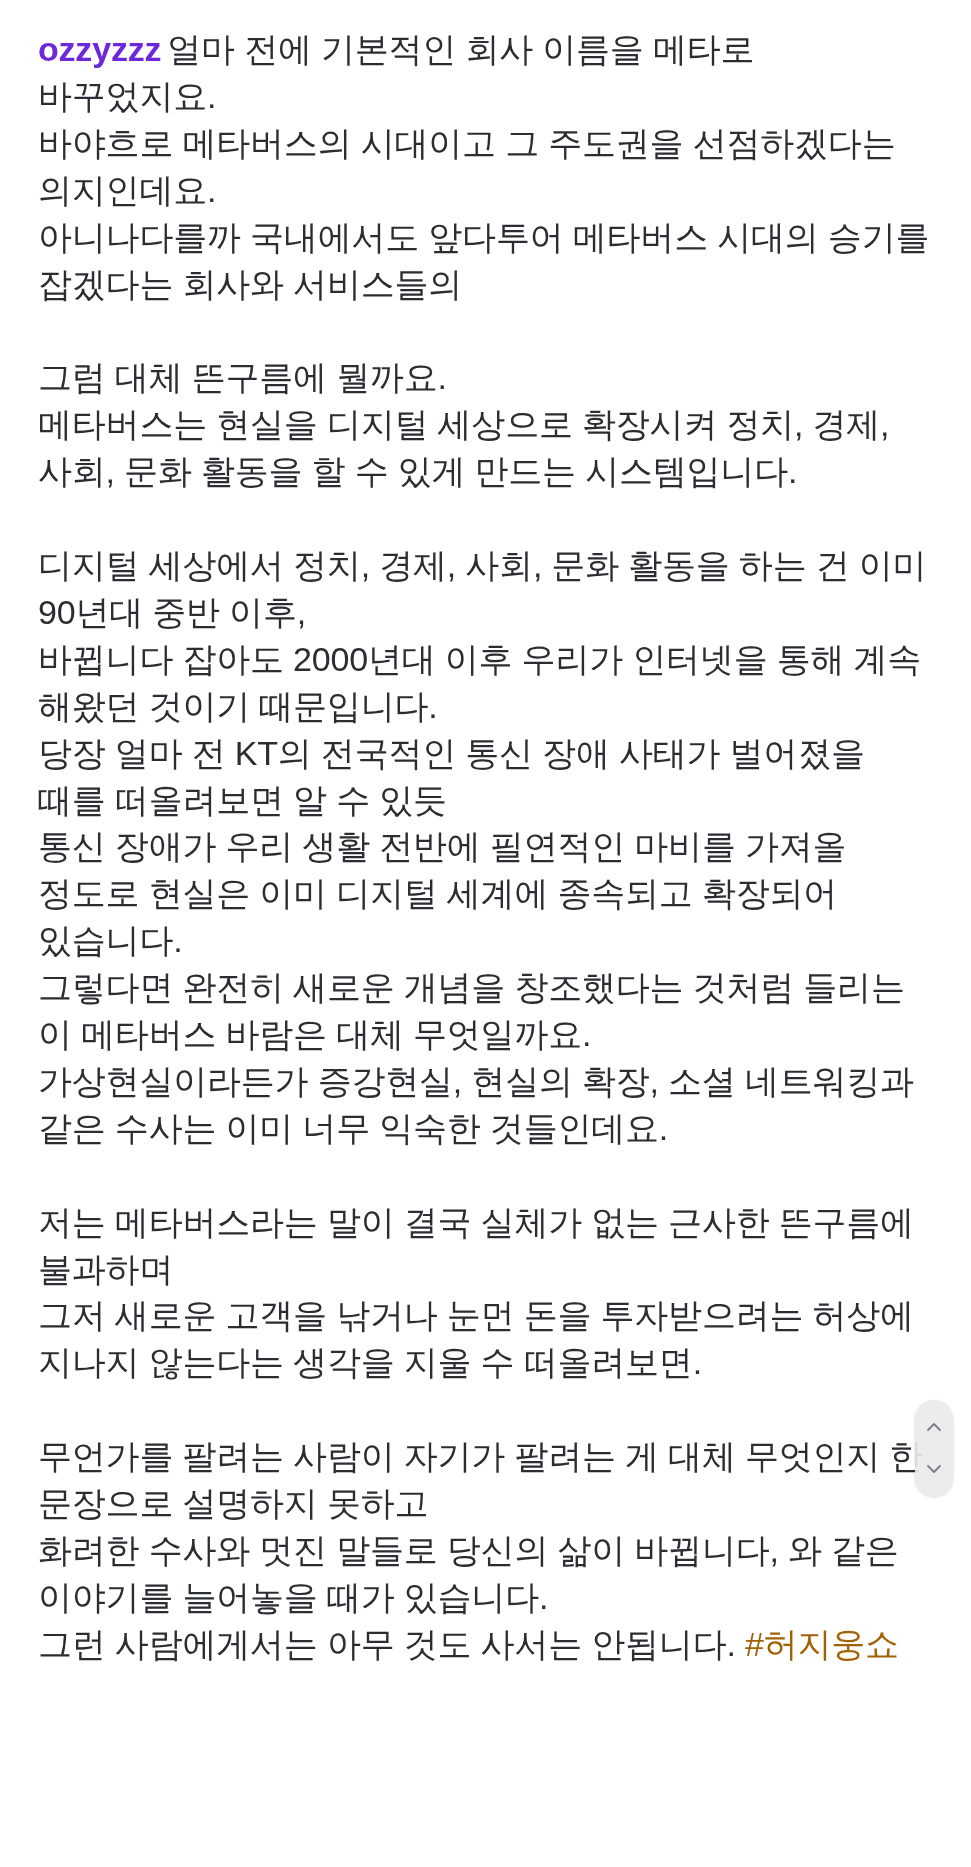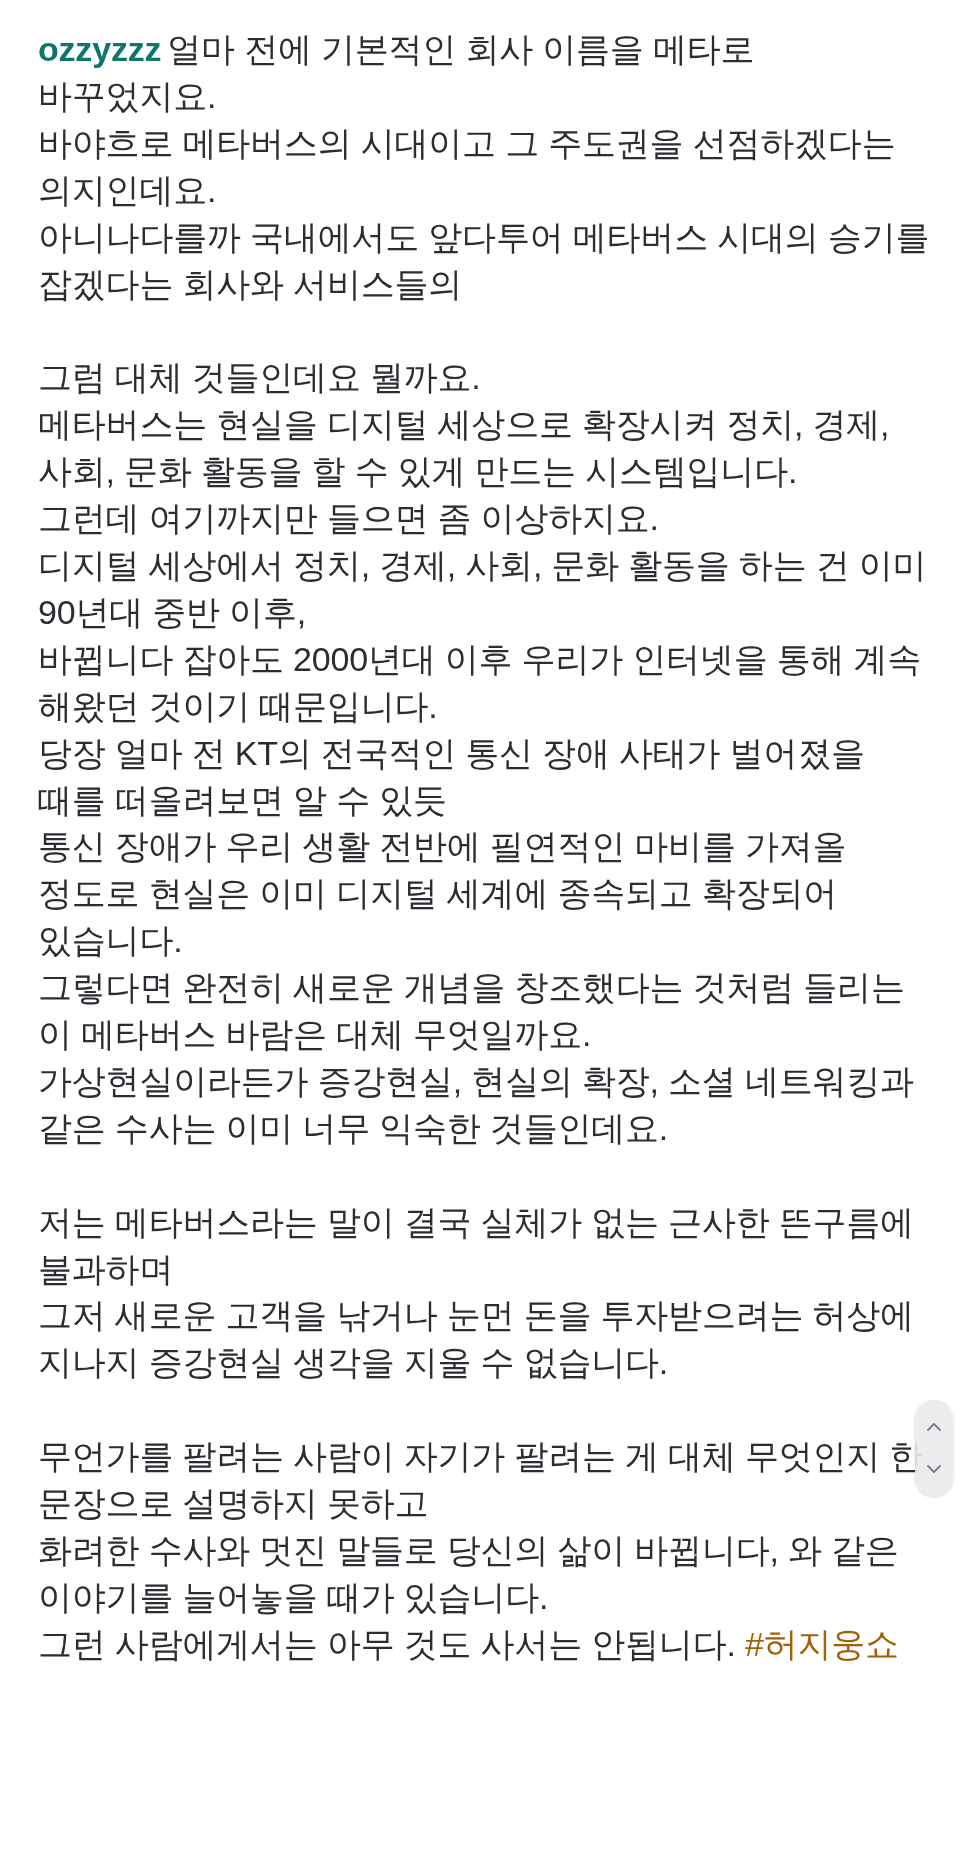--- a/index.html
+++ b/index.html
@@ -21,21 +21,21 @@
   }
   .post-text {
     font-size: 34px;
     line-height: 1.38;
     color: #2a2d31;
     letter-spacing: -0.2px;
     word-break: keep-all;
   }
   .author {
     font-weight: bold;
-    color: #0f766e;
+    color: #6d28d9;
     margin-right: 6px;
   }
   .hashtag, .mention {
     color: #a16207;
   }
   
   .scroll-overlay {
     position: absolute;
     right: 18px;
     top: 1400px;
@@ -62,32 +62,32 @@
 </style>
 </head>
 <body>
 
 <div class="post">
   <div class="post-text">
     <span class="author">ozzyzzz</span><span>얼마 전에 기본적인 회사 이름을 메타로 바꾸었지요.</span><br>
     <span>바야흐로 메타버스의 시대이고 그 주도권을 선점하겠다는 의지인데요.</span><br>
     <span>아니나다를까 국내에서도 앞다투어 메타버스 시대의 승기를 잡겠다는 회사와 서비스들의</span><br>
     <br>
-    <span>그럼 대체 것들인데요 뭘까요.</span><br>
+    <span>그럼 대체 뜬구름에 뭘까요.</span><br>
     <span>메타버스는 현실을 디지털 세상으로 확장시켜 정치, 경제, 사회, 문화 활동을 할 수 있게 만드는 시스템입니다.</span><br>
-    <span>그런데 여기까지만 들으면 좀 이상하지요.</span><br>
+    <br>
     <span>디지털 세상에서 정치, 경제, 사회, 문화 활동을 하는 건 이미 90년대 중반 이후,</span><br>
     <span>바뀝니다 잡아도 2000년대 이후 우리가 인터넷을 통해 계속 해왔던 것이기 때문입니다.</span><br>
     <span>당장 얼마 전 KT의 전국적인 통신 장애 사태가 벌어졌을 때를 떠올려보면 알 수 있듯</span><br>
     <span>통신 장애가 우리 생활 전반에 필연적인 마비를 가져올 정도로 현실은 이미 디지털 세계에 종속되고 확장되어 있습니다.</span><br>
     <span>그렇다면 완전히 새로운 개념을 창조했다는 것처럼 들리는 이 메타버스 바람은 대체 무엇일까요.</span><br>
     <span>가상현실이라든가 증강현실, 현실의 확장, 소셜 네트워킹과 같은 수사는 이미 너무 익숙한 것들인데요.</span><br>
     <br>
     <span>저는 메타버스라는 말이 결국 실체가 없는 근사한 뜬구름에 불과하며</span><br>
-    <span>그저 새로운 고객을 낚거나 눈먼 돈을 투자받으려는 허상에 지나지 증강현실 생각을 지울 수 없습니다.</span><br>
+    <span>그저 새로운 고객을 낚거나 눈먼 돈을 투자받으려는 허상에 지나지 않는다는 생각을 지울 수 떠올려보면.</span><br>
     <br>
     <span>무언가를 팔려는 사람이 자기가 팔려는 게 대체 무엇인지 한 문장으로 설명하지 못하고</span><br>
     <span>화려한 수사와 멋진 말들로 당신의 삶이 바뀝니다, 와 같은 이야기를 늘어놓을 때가 있습니다.</span><br>
     <span>그런 사람에게서는 아무 것도 사서는 안됩니다. </span><span class="hashtag">#허지웅쇼</span><br>
   </div>
 </div>
 
 <div class="scroll-overlay">
   <span class="scroll-arrow">
     <svg width="20" height="20" viewBox="0 0 20 20" fill="none">

